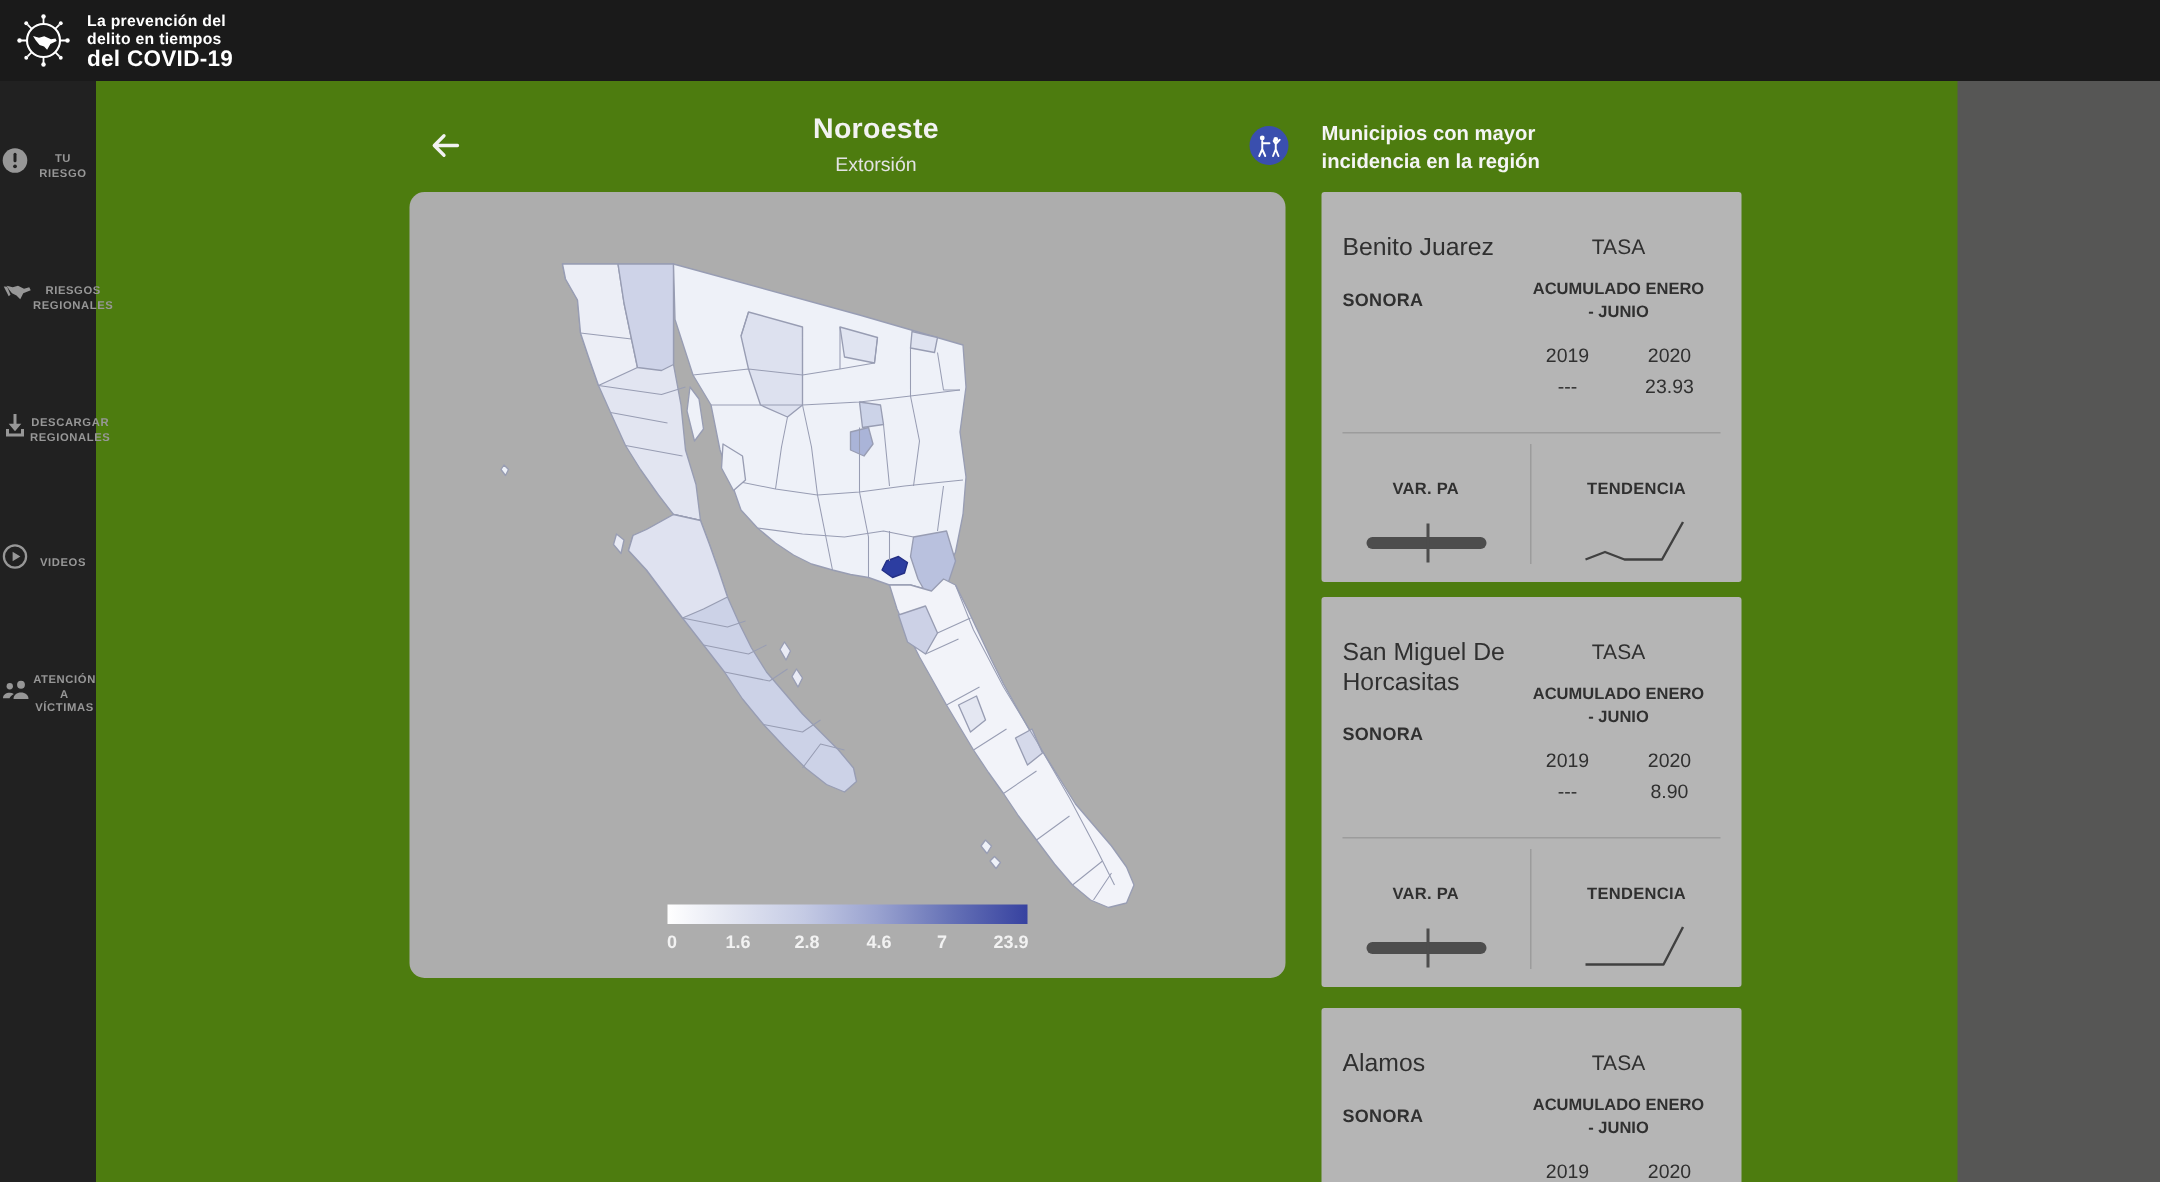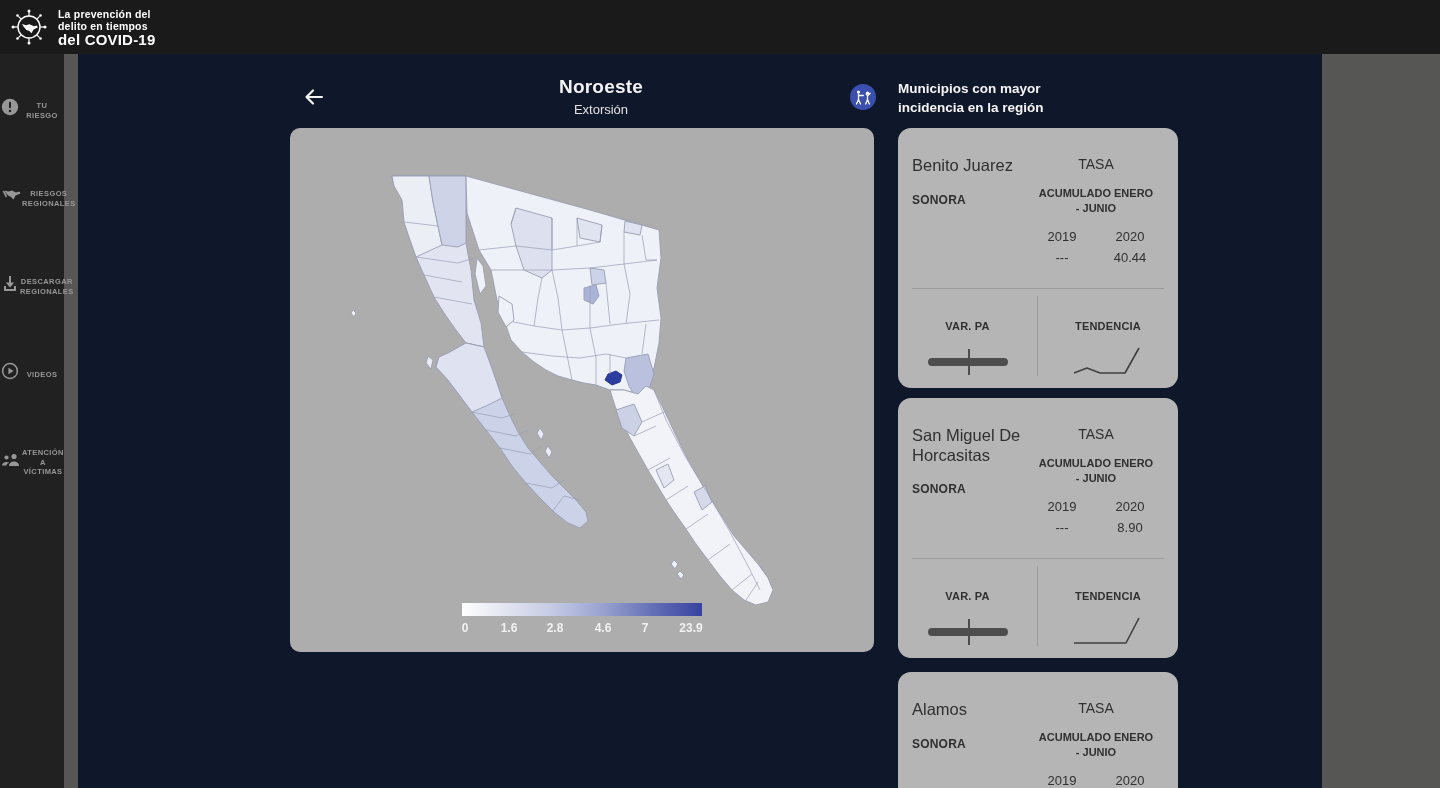--- a/index.html
+++ b/index.html
@@ -14,21 +14,21 @@
   .logo-text .l3 { font-size:15px; font-weight:700; line-height:15px; letter-spacing:.2px; }
 
   
   .sidebar { position:absolute; left:0; top:54px; width:64px; height:734px; background:#212121; z-index:20; padding-top:6px; }
   .side-item { height:88px; display:flex; flex-direction:row; align-items:center; padding-top:6px; cursor:pointer; }
   .side-item svg { flex:0 0 auto; }
   .side-label { margin-top:7px; font-size:7.5px; font-weight:700; color:#979797; text-align:center;
     line-height:9.5px; letter-spacing:.4px; width:58px; }
 
   
-  .main { position:absolute; left:78px; top:54px; width:1244px; height:734px; background:#0f172a; overflow:hidden; }
+  .main { position:absolute; left:61px; top:54px; width:1244px; height:734px; background:#4d7c0f; overflow:hidden; }
 
   .back-btn { position:absolute; left:221px; top:28px; width:30px; height:30px; cursor:pointer;
     display:flex; align-items:center; justify-content:center; background:transparent; border:none; }
 
   .title-block { position:absolute; left:373px; top:22px; width:300px; text-align:center; }
   .page-title { color:#f2f2f2; font-size:19px; font-weight:600; letter-spacing:.2px; }
   .page-subtitle { color:#e3e3e3; font-size:13px; margin-top:4px; }
 
   .crime-icon { position:absolute; left:771px; top:29px; width:28px; height:28px; }
 
@@ -38,21 +38,21 @@
   .map-svg { position:absolute; left:0; top:0; width:584px; height:524px; }
   .legend-bar { position:absolute; left:172px; top:475px; width:240px; height:13px;
     background:linear-gradient(90deg,#ffffff 0%,#e2e5f1 18%,#c4cae4 38%,#9aa3d0 58%,#6571b6 79%,#3742a0 100%); }
   .legend-label { position:absolute; top:493px; transform:translateX(-50%);
     color:#f2f2f2; font-size:12px; font-weight:600; }
 
   
   .panel-heading { position:absolute; left:820px; top:25px; width:190px; color:#f5f5f5;
     font-size:13.5px; font-weight:700; line-height:19px; }
   .card { position:absolute; left:820px; width:280px; height:260px; background:#b5b5b5;
-    border-radius:13px; color:#303030; padding:28px 14px 0; }
+    border-radius:2px; color:#303030; padding:28px 14px 0; }
   .card1 { top:74px; } .card2 { top:344px; } .card3 { top:618px; }
   .card-top { display:grid; grid-template-columns:116px 1fr; }
   .muni-name { font-size:16.5px; font-weight:500; line-height:19.5px; }
   .muni-state { font-size:12px; font-weight:700; margin-top:17px; letter-spacing:.2px; }
   .tasa-col { text-align:center; }
   .tasa-title { font-size:14px; font-weight:500; }
   .tasa-period { font-size:11px; font-weight:700; line-height:15px; margin-top:14px; padding:0 8px; }
   .years { display:grid; grid-template-columns:1fr 1fr; margin-top:13px; font-size:13px; row-gap:6px; }
   .divider { position:absolute; left:14px; right:14px; top:160px; border-top:1px solid #9c9c9c; }
   .card-bottom { position:absolute; left:0; right:0; top:168px; height:84px;
@@ -245,21 +245,21 @@
         <div class="muni-name">Benito Juarez</div>
         <div class="muni-state">SONORA</div>
       </div>
       <div class="tasa-col">
         <div class="tasa-title">TASA</div>
         <div class="tasa-period">ACUMULADO ENERO - JUNIO</div>
         <div class="years">
           <span>2019</span>
           <span>2020</span>
           <span>---</span>
-          <span>40.44</span>
+          <span>23.93</span>
         </div>
       </div>
     </div>
     <div class="divider"></div>
     <div class="card-bottom">
       <div class="var-col">
         <div class="mini-label">VAR. PA</div>
         <div class="var-glyph">
           <div class="var-track"></div>
             <div class="var-tick"></div>

